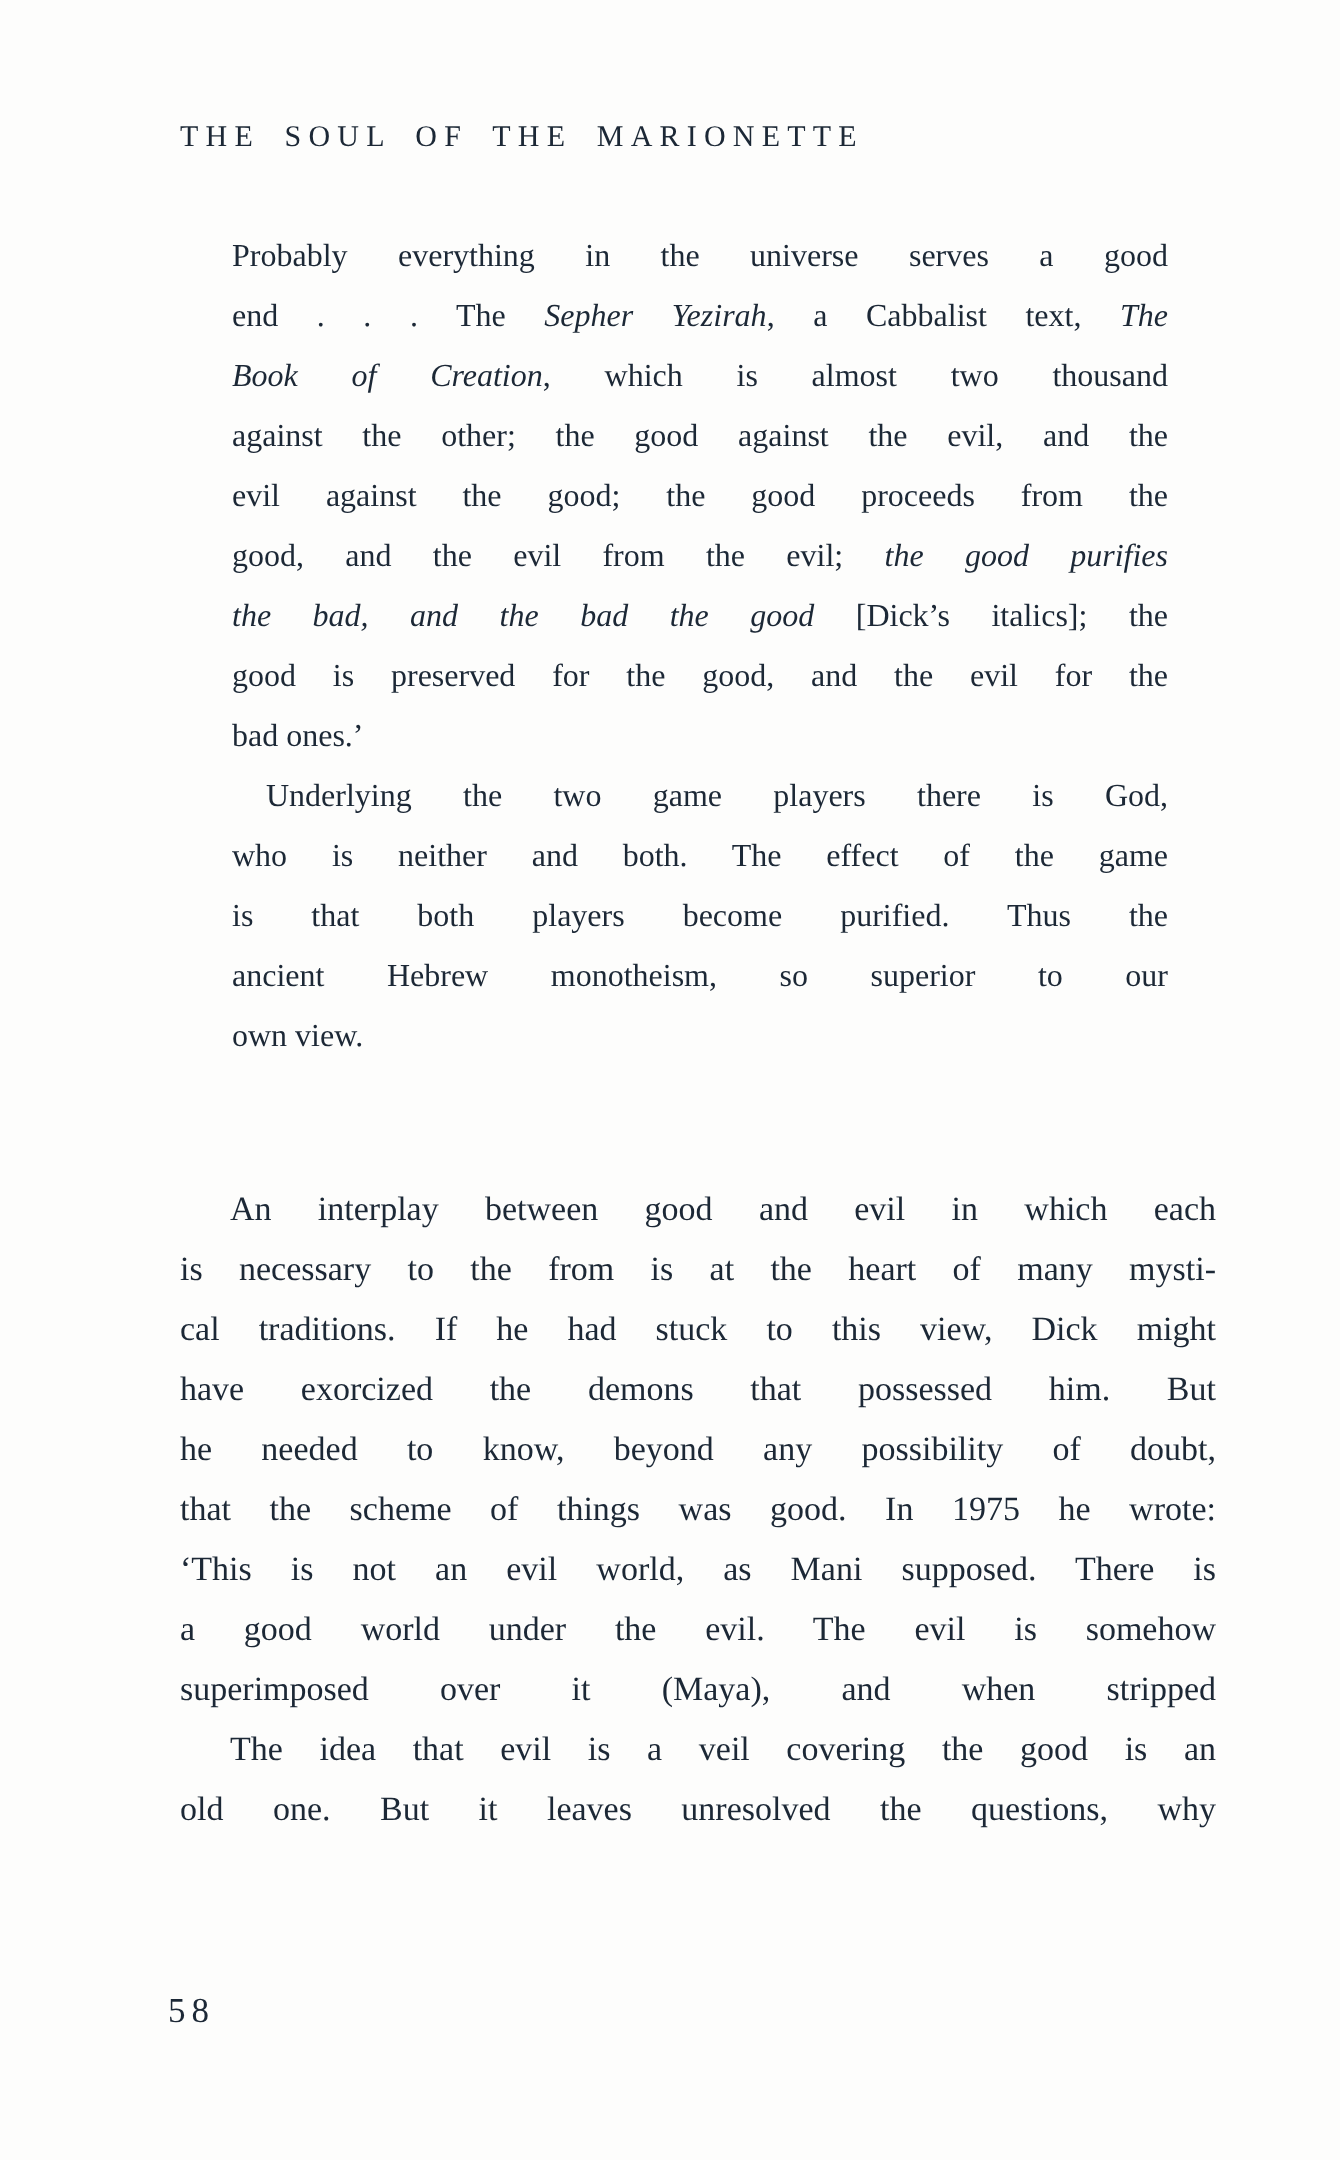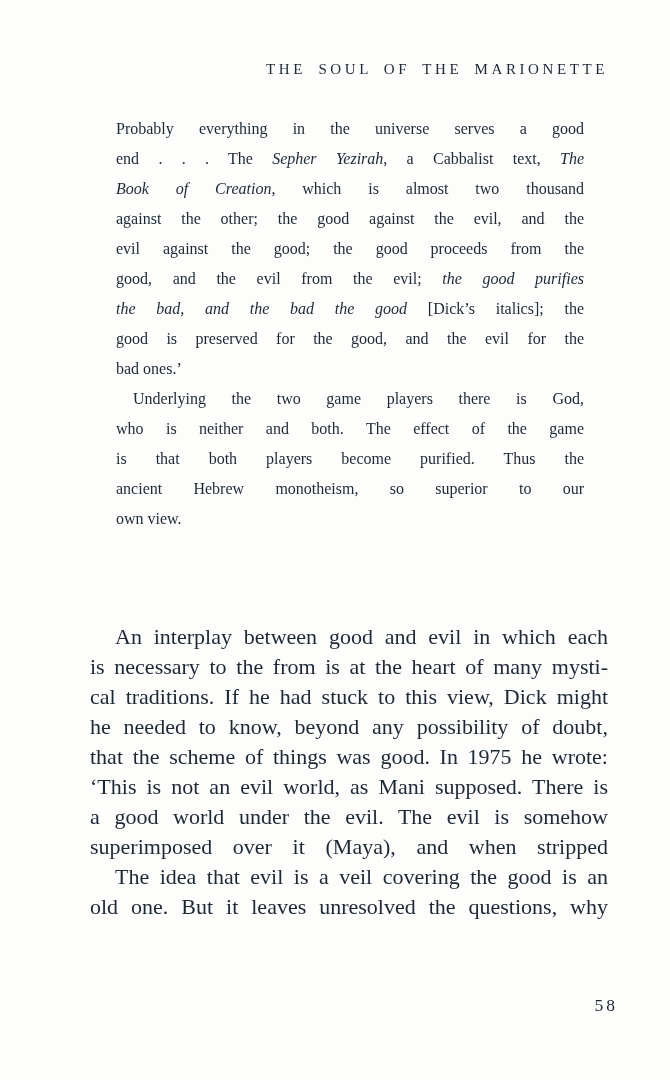--- a/index.html
+++ b/index.html
@@ -15,62 +15,62 @@
     background: #fdfdfc;
     color: #1c2836;
     font-family: "Liberation Serif", "DejaVu Serif", serif;
     overflow: hidden;
   }
   .running-head {
     position: absolute;
     top: 60px;
     left: 90px;
     width: 518px;
-    text-align: right;
+    text-align: left;
     font-size: 15px;
     line-height: 18px;
     letter-spacing: 3.6px;
     word-spacing: 5px;
     color: #1c2836;
   }
   .quote-block {
     position: absolute;
     top: 114px;
     left: 116px;
     width: 468px;
     font-size: 16px;
     line-height: 30px;
   }
   .body-block {
     position: absolute;
-    top: 622px;
+    top: 590px;
     left: 90px;
     width: 518px;
-    font-size: 22px;
+    font-size: 17px;
     line-height: 30px;
   }
   .line {
     text-align: justify;
     -moz-text-align-last: justify;
     text-align-last: justify;
     white-space: normal;
   }
   .line.final {
     -moz-text-align-last: left;
     text-align-last: left;
   }
   .body-block .line.indent { text-indent: 25px; }
   .quote-block .line.indent { text-indent: 17px; }
   .line i { font-style: italic; }
   .page-number {
     position: absolute;
     top: 993px;
-    left: 100px;
+    left: 84px;
     width: 518px;
-    text-align: right;
+    text-align: left;
     font-size: 17.5px;
     line-height: 24px;
     letter-spacing: 3px;
     color: #1c2836;
   }
 </style>
 </head>
 <body>
 
 <div class="page">
@@ -96,20 +96,21 @@
         <div class="line"><span>ancient Hebrew monotheism, so superior to our</span></div>
         <div class="line final"><span>own view.</span></div>
       </div>
   </div>
 
   <div class="body-block">
     <div>
         <div class="line indent"><span>An interplay between good and evil in which each</span></div>
         <div class="line"><span>is necessary to the from is at the heart of many mysti-</span></div>
         <div class="line"><span>cal traditions. If he had stuck to this view, Dick might</span></div>
+        <div class="line"><span>have exorcized the demons that possessed him. But</span></div>
         <div class="line"><span>he needed to know, beyond any possibility of doubt,</span></div>
         <div class="line"><span>that the scheme of things was good. In 1975 he wrote:</span></div>
         <div class="line"><span>‘This is not an evil world, as Mani supposed. There is</span></div>
         <div class="line"><span>a good world under the evil. The evil is somehow</span></div>
         <div class="line"><span>superimposed over it (Maya), and when stripped</span></div>
       </div>
     <div>
         <div class="line indent"><span>The idea that evil is a veil covering the good is an</span></div>
         <div class="line"><span>old one. But it leaves unresolved the questions, why</span></div>
       </div>

